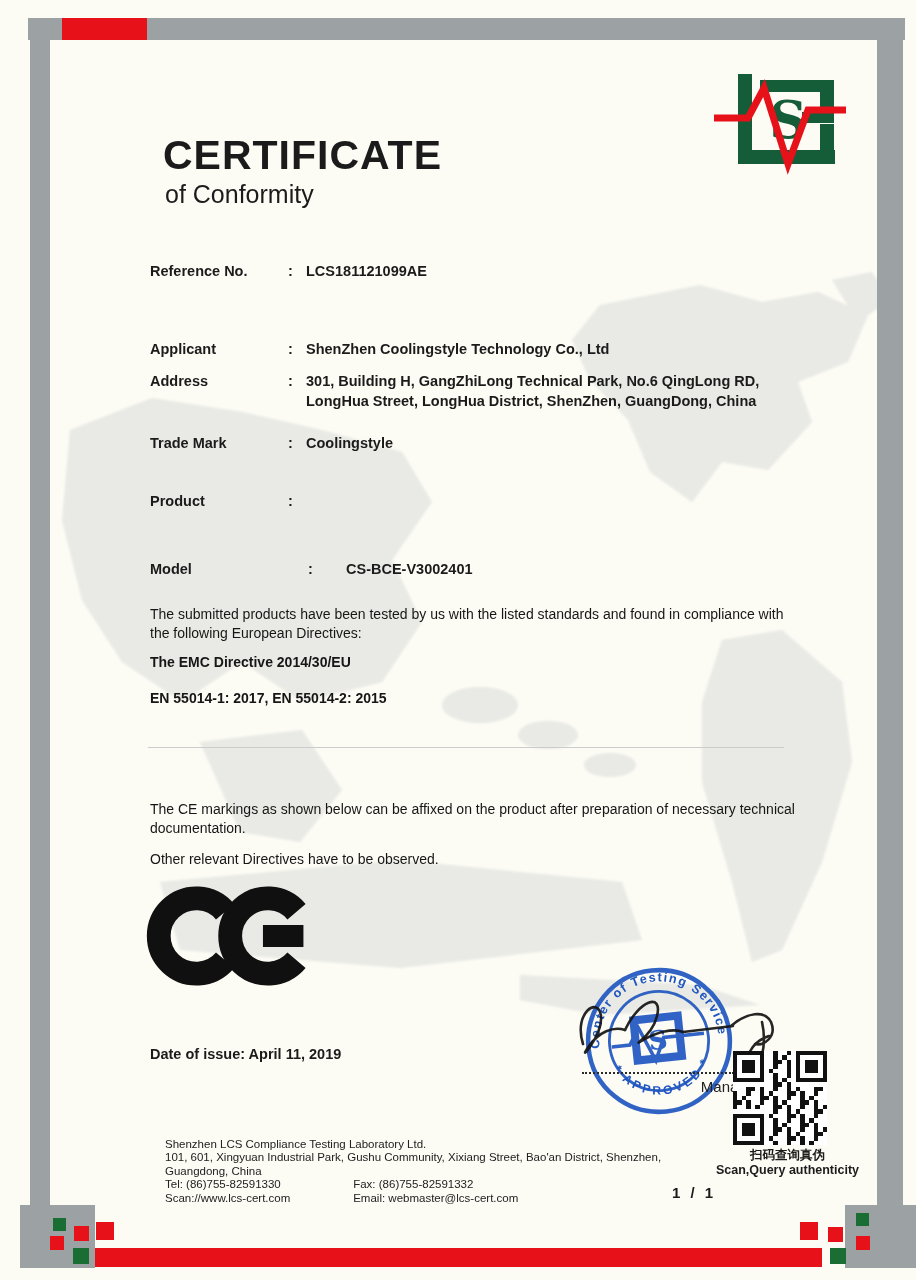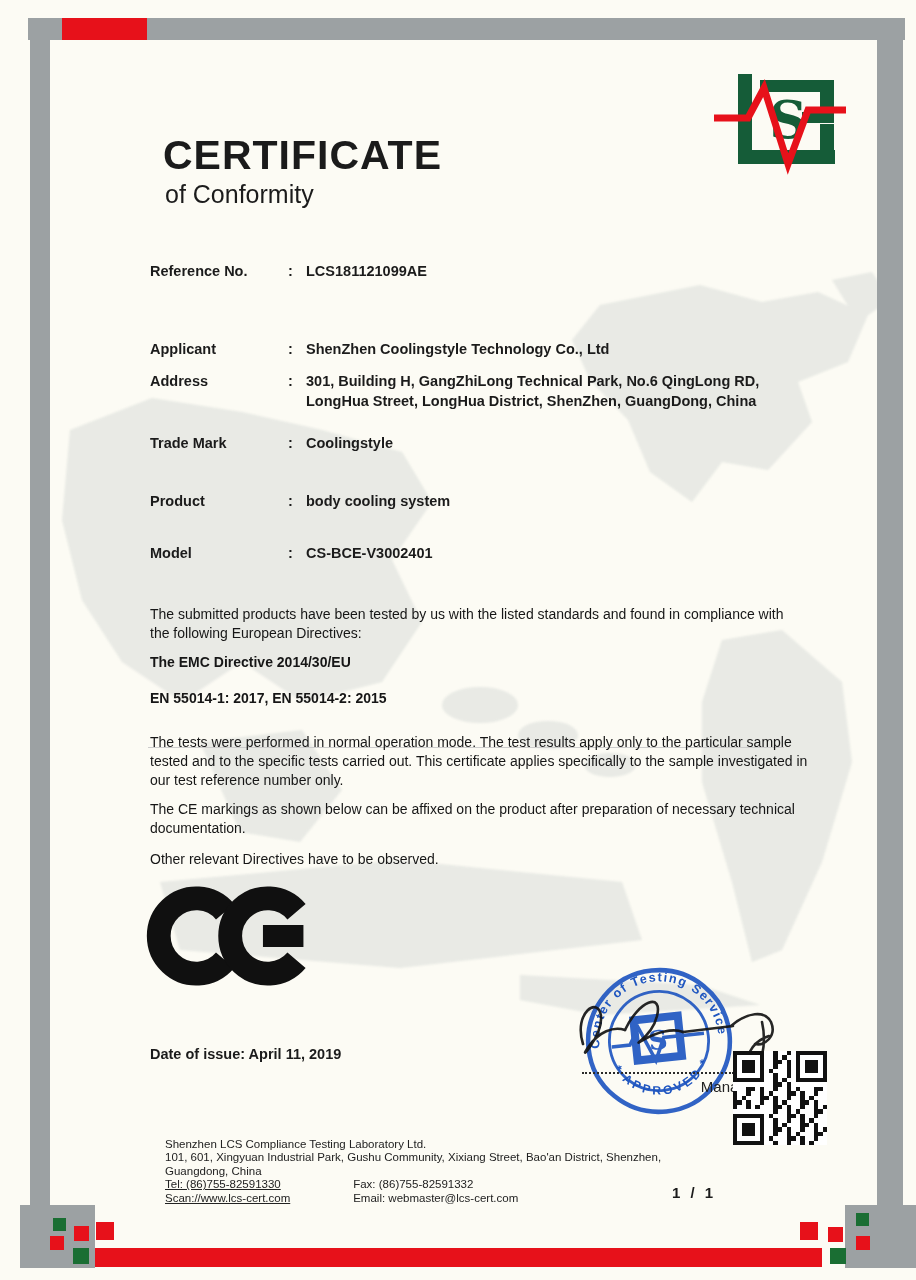--- a/index.html
+++ b/index.html
@@ -32,21 +32,21 @@
   .frow{position:absolute;left:150px;width:660px;display:flex;font-size:14.5px;font-weight:700;line-height:1.35;}
   .frow .lbl{width:138px;flex:0 0 138px;}
   .frow .colon{width:18px;flex:0 0 18px;text-align:left;}
   .frow .val{width:486px;}
   
   .para{position:absolute;left:150px;font-size:14px;line-height:1.34;color:#161616;}
   .bold{font-weight:700;}
   .scanline{position:absolute;left:148px;top:747px;width:636px;height:1px;background:#cccccc;}
   
   .footer{position:absolute;left:165px;top:1138px;font-size:11.5px;line-height:13.4px;color:#222;}
-  .footer .col1{display:inline-block;width:185px;text-decoration:underline;}
+  .footer .col1{display:inline-block;width:185px;}
   .pageno{position:absolute;left:672px;top:1184px;font-size:15px;font-weight:700;letter-spacing:3px;}
   
   .qrwrap{position:absolute;left:733px;top:1051px;width:94px;height:94px;}
   .qrcap{position:absolute;left:700px;top:1148px;width:175px;text-align:center;font-size:12.5px;font-weight:700;line-height:15px;color:#1c1c1c;}
   .qrcap .en{font-size:12.5px;}
   
   .dotline{position:absolute;left:582px;top:1058px;width:152px;height:14px;border-bottom:2.5px dotted #2a2a2a;}
   .manager{position:absolute;left:620px;top:1078px;width:140px;text-align:right;font-size:15px;color:#222;}
   .datewrap{position:absolute;left:150px;top:1046px;font-size:14.5px;font-weight:700;}
   svg{display:block;}
@@ -124,33 +124,31 @@
     <span class="val">301, Building H, GangZhiLong Technical Park, No.6 QingLong RD, LongHua Street, LongHua District, ShenZhen, GuangDong, China</span>
   </div>
   <div class="frow" style="top:434px;">
     <span class="lbl">Trade Mark</span>
     <span class="colon">:</span>
     <span class="val">Coolingstyle</span>
   </div>
   <div class="frow" style="top:492px;">
     <span class="lbl">Product</span>
     <span class="colon">:</span>
-    <span class="val">body cooling system</span>
-  </div>
-  <div class="frow" style="top:544px;">
+  </div>
+  <div class="frow" style="top:560px;gap:20px;">
     <span class="lbl">Model</span>
     <span class="colon">:</span>
     <span class="val">CS-BCE-V3002401</span>
   </div>
 
   <div class="para" style="top:605px;width:655px;">The submitted products have been tested by us with the listed standards and found in compliance with the following European Directives:</div>
   <div class="para bold" style="top:653px;width:655px;">The EMC Directive 2014/30/EU</div>
   <div class="para bold" style="top:689px;width:655px;">EN 55014-1: 2017, EN 55014-2: 2015</div>
   <div class="scanline"></div>
-  <div class="para" style="top:733px;width:660px;">The tests were performed in normal operation mode. The test results apply only to the particular sample tested and to the specific tests carried out. This certificate applies specifically to the sample investigated in our test reference number only.</div>
   <div class="para" style="top:800px;width:645px;">The CE markings as shown below can be affixed on the product after preparation of necessary technical documentation.</div>
   <div class="para" style="top:850px;width:650px;">Other relevant Directives have to be observed.</div>
 
   <svg class="layer" style="left:146px;top:886px;" width="172" height="100" viewBox="0 0 360 210">
     <path d="M 165.5,54 A 79,79 0 1 0 165.5,156" fill="none" stroke="#101010" stroke-width="50"></path>
     <path d="M 315.5,54 A 79,79 0 1 0 315.5,156" fill="none" stroke="#101010" stroke-width="50"></path>
     <line x1="245" y1="105" x2="330" y2="105" stroke="#101010" stroke-width="46"></line>
   </svg>
 
   <div class="datewrap">Date of issue: April 11, 2019</div>
@@ -296,20 +294,24 @@
           <rect x="13" y="19" width="1" height="1"></rect>
           <rect x="15" y="19" width="1" height="1"></rect>
           <rect x="18" y="19" width="1" height="1"></rect>
           <rect x="9" y="20" width="1" height="1"></rect>
           <rect x="12" y="20" width="1" height="1"></rect>
           <rect x="15" y="20" width="1" height="1"></rect>
           <rect x="17" y="20" width="1" height="1"></rect>
         </g>
     </svg>
   </div>
+  <div class="qrcap">
+    <div>扫码查询真伪</div>
+    <div class="en">Scan,Query authenticity</div>
+  </div>
 
   <div class="footer">
     <div>Shenzhen LCS Compliance Testing Laboratory Ltd.</div>
     <div>101, 601, Xingyuan Industrial Park, Gushu Community, Xixiang Street, Bao'an District, Shenzhen,</div>
     <div>Guangdong, China</div>
     <div>
       <span class="col1">Tel: (86)755-82591330</span>
       <span>Fax: (86)755-82591332</span>
     </div>
     <div>

